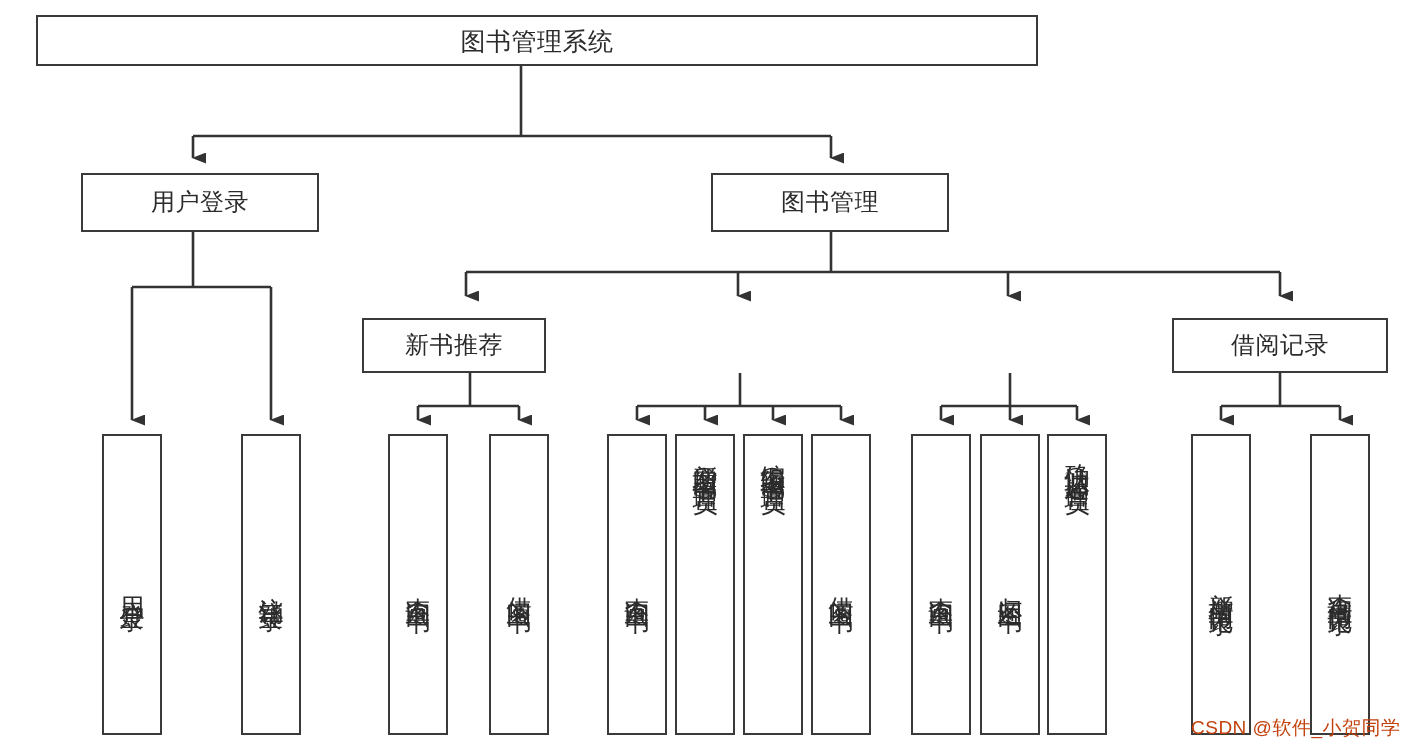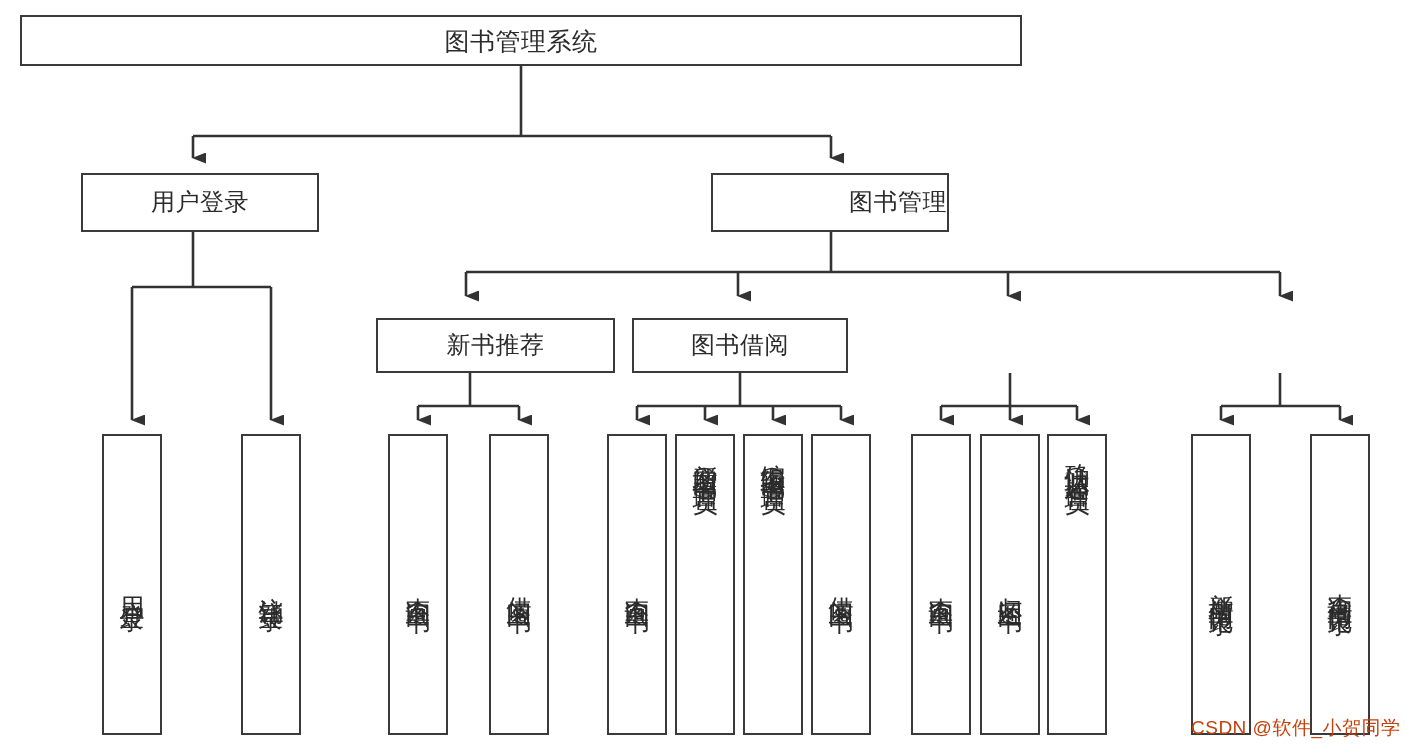--- a/index.html
+++ b/index.html
@@ -125,41 +125,41 @@
       <path d="M 1010 406 L 1010 420" marker-end="url(#arrow)"></path>
       <path d="M 1077 406 L 1077 420" marker-end="url(#arrow)"></path>
 
       <path d="M 1280 373 L 1280 406"></path>
       <path d="M 1221 406 L 1340 406"></path>
       <path d="M 1221 406 L 1221 420" marker-end="url(#arrow)"></path>
       <path d="M 1340 406 L 1340 420" marker-end="url(#arrow)"></path>
     </g>
   </svg>
 
-  <div class="node horiz root" style="left:20px; top:15px; width:1002px; height:51px;">
+  <div class="node horiz root" style="left:36px; top:15px; width:1002px; height:51px;">
     <span class="node-label">图书管理系统</span>
   </div>
 
   <div class="node horiz" style="left:81px; top:173px; width:238px; height:59px;">
     <span class="node-label">用户登录</span>
   </div>
 
-  <div class="node horiz" style="left:711px; top:173px; width:238px; height:59px;justify-content:flex-end;">
+  <div class="node horiz" style="left:711px; top:173px; width:238px; height:59px;">
     <span class="node-label">图书管理</span>
   </div>
 
-  <div class="node horiz" style="left:376px; top:318px; width:239px; height:55px;">
+  <div class="node horiz" style="left:362px; top:318px; width:184px; height:55px;">
     <span class="node-label">新书推荐</span>
   </div>
 
-  <div class="node horiz" style="left:632px; top:318px; width:216px; height:55px;">
-    <span class="node-label">图书借阅</span>
-  </div>
-
-
+
+
+  <div class="node horiz" style="left:1172px; top:318px; width:216px; height:55px;">
+    <span class="node-label">借阅记录</span>
+  </div>
 
   <div class="node vert centered" style="left:102px; top:434px; width:60px; height:301px;">
     <span class="node-label">用户登录</span>
   </div>
 
   <div class="node vert centered" style="left:241px; top:434px; width:60px; height:301px;">
     <span class="node-label">注销登录</span>
   </div>
 
   <div class="node vert centered" style="left:388px; top:434px; width:60px; height:301px;">

